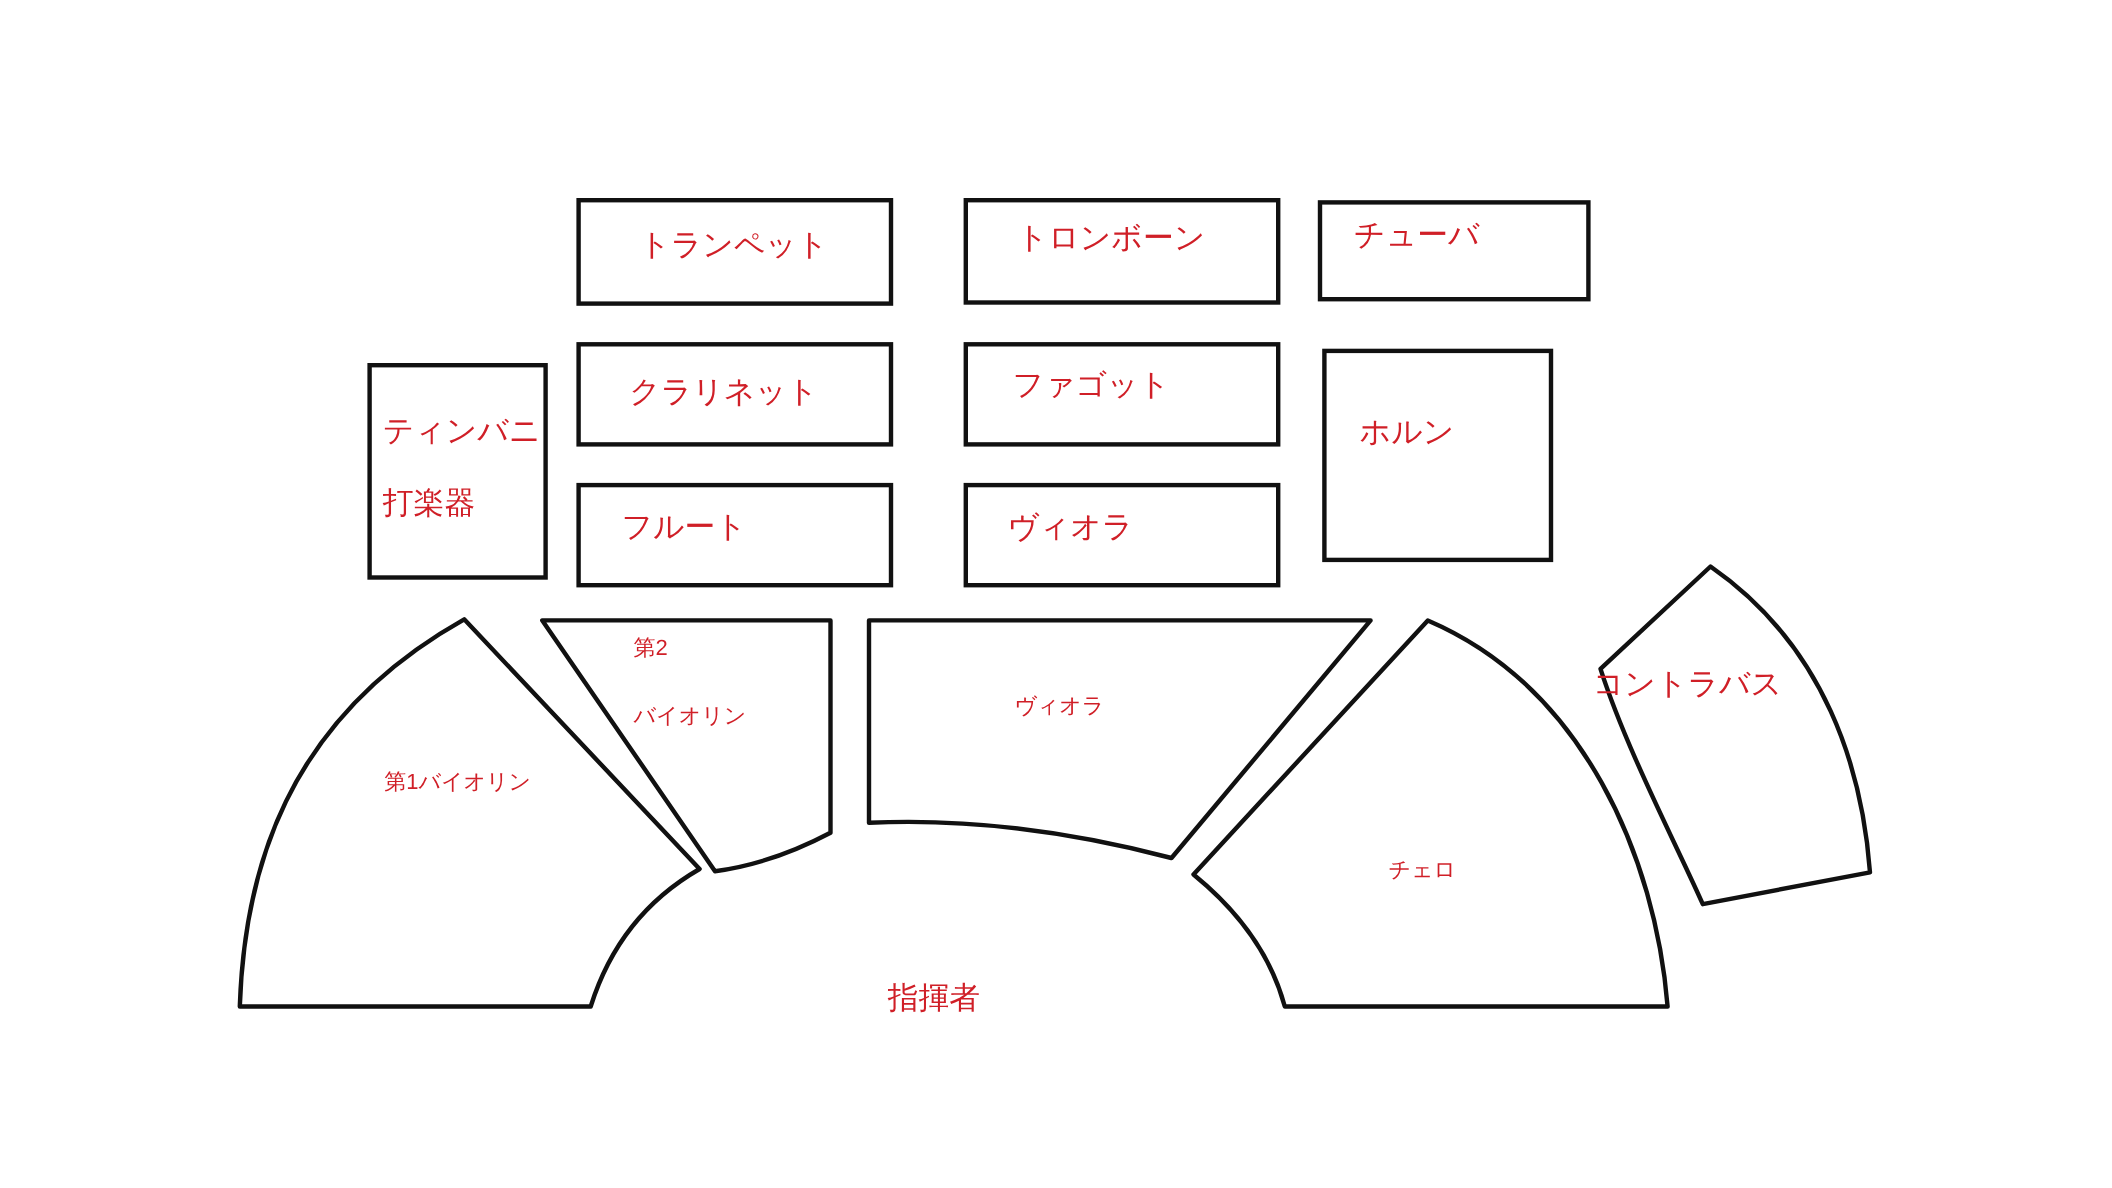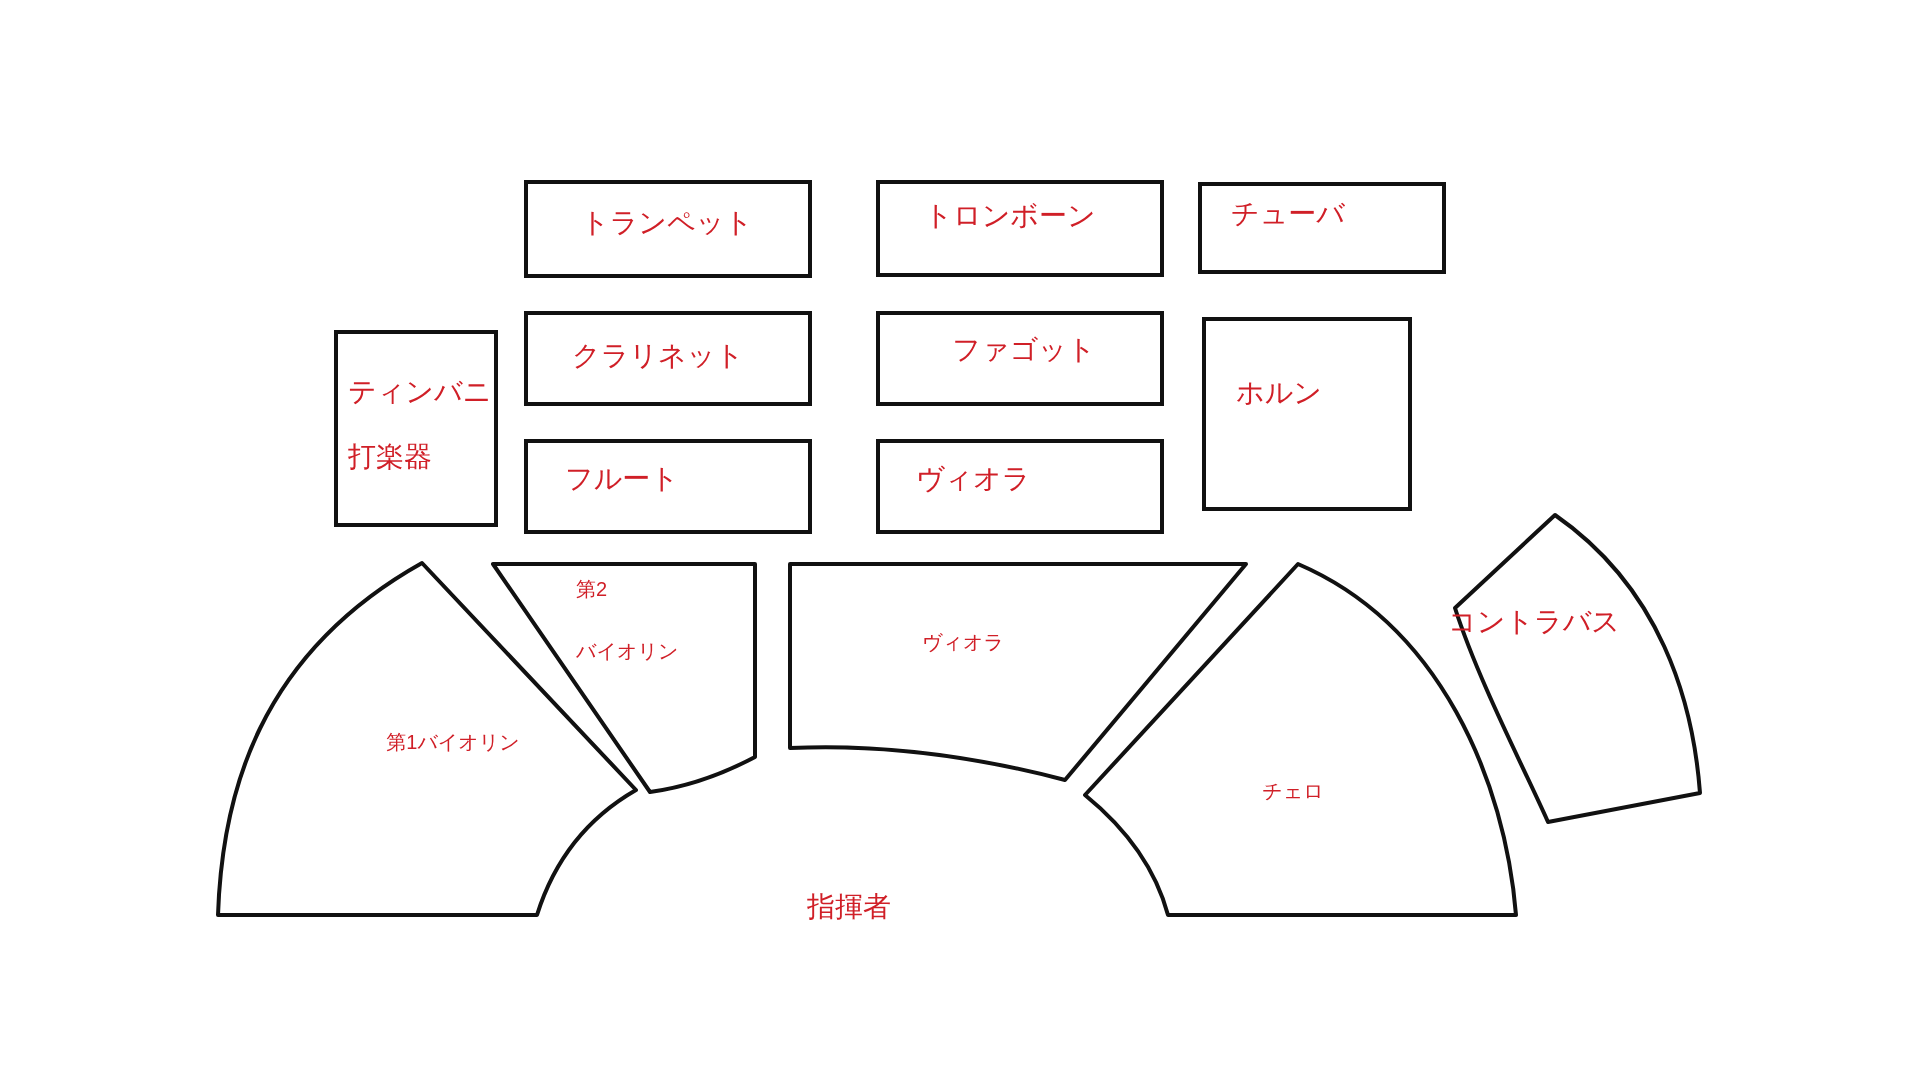--- a/index.html
+++ b/index.html
@@ -65,28 +65,28 @@
   <div class="box" id="box-bassoon"></div>
   <div class="box" id="box-horn"></div>
   <div class="box" id="box-timpani"></div>
   <div class="box" id="box-flute"></div>
   <div class="box" id="box-oboe"></div>
 
   <span class="lbl" style="left:667px;top:223px;">トランペット</span>
   <span class="lbl" style="left:1010px;top:216px;">トロンボーン</span>
   <span class="lbl" style="left:1288px;top:214px;">チューバ</span>
   <span class="lbl" style="left:658px;top:356px;">クラリネット</span>
-  <span class="lbl" style="left:992px;top:350px;margin-left:32px;">ファゴット</span>
+  <span class="lbl" style="left:992px;top:350px;">ファゴット</span>
   <span class="lbl" style="left:1279px;top:393px;">ホルン</span>
   <span class="lbl" style="left:622px;top:479px;">フルート</span>
   <span class="lbl" style="left:973px;top:479px;">ヴィオラ</span>
   <span class="lbl lbl-left" style="left:348px;top:392px;">ティンバニ</span>
   <span class="lbl lbl-left" style="left:348px;top:457px;">打楽器</span>
 
-  <span class="lbl sec" style="left:416px;top:742px;margin-left:37px;">第1バイオリン</span>
+  <span class="lbl sec" style="left:416px;top:711px;">第1バイオリン</span>
   <span class="lbl sec lbl-left" style="left:576px;top:589px;">第2</span>
   <span class="lbl sec lbl-left" style="left:576px;top:651px;">バイオリン</span>
   <span class="lbl sec" style="left:963px;top:642px;">ヴィオラ</span>
   <span class="lbl sec" style="left:1293px;top:779px;margin-top:12px;">チェロ</span>
   <span class="lbl" style="left:1534px;top:622px;">コントラバス</span>
   <span class="lbl" style="left:849px;top:907px;">指揮者</span>
 
 </div>
 
 </body></html>

